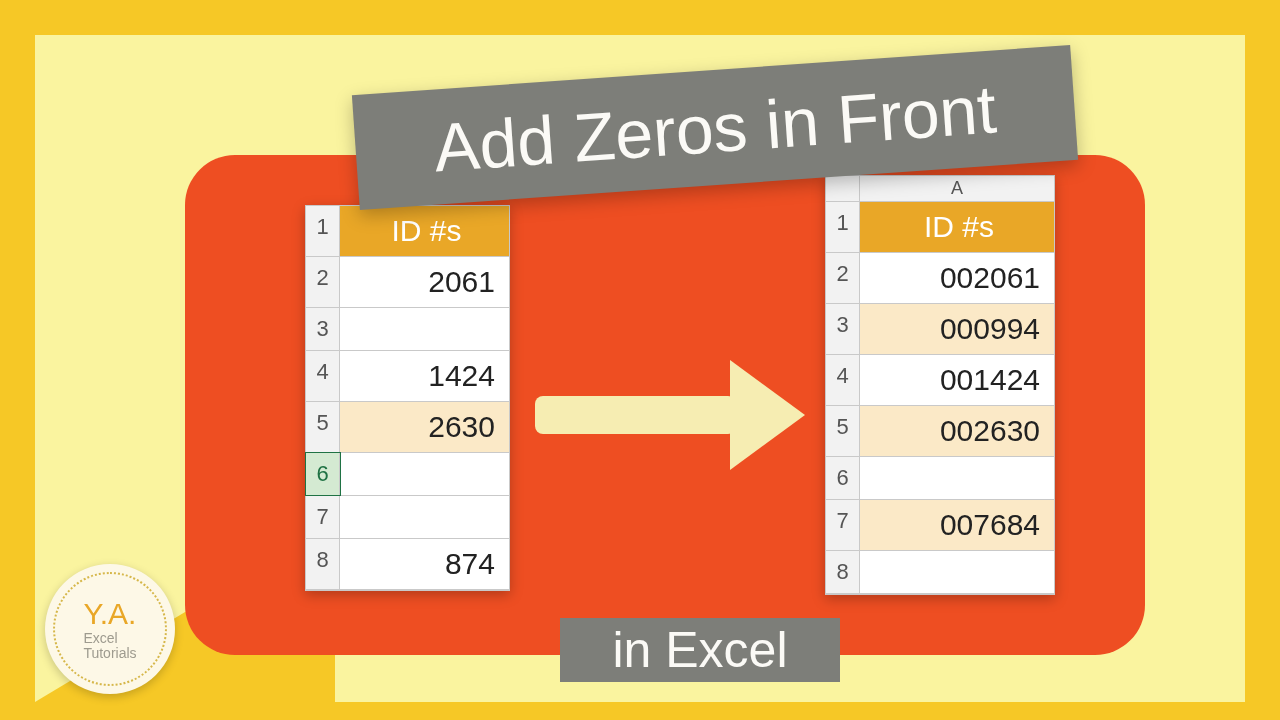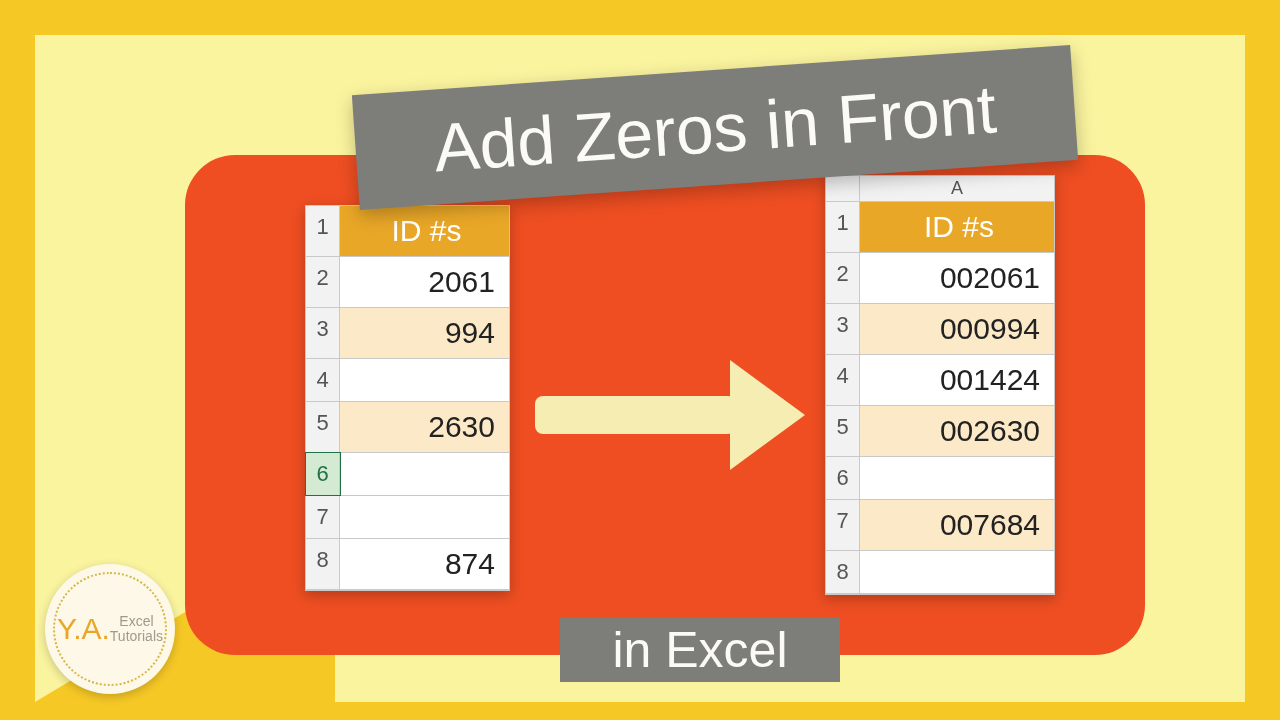--- a/index.html
+++ b/index.html
@@ -106,53 +106,53 @@
     margin-left: -6px;
   }
 
   
   .badge {
     position: absolute;
     left: 10px; bottom: 8px;
     width: 130px; height: 130px;
     border-radius: 50%;
     background: #fdf8e7;
-    display: flex; flex-direction: row; align-items: center; justify-content: center;
+    display: flex; flex-direction: column; align-items: center; justify-content: center;
     box-shadow: 0 3px 10px rgba(0,0,0,.2);
   }
   .badge::before {
     content: ""; position: absolute; inset: 8px;
     border: 2px dotted #d6b74a; border-radius: 50%;
   }
   .badge .ya { font-size: 30px; color: #e9a727; font-weight: 500; z-index: 1;}
-  .badge .sub { font-size: 14px; color: #9e9b8f; text-align: center; line-height: 1.1; z-index:1;}
+  .badge .sub { font-size: 14px; color: #9e9b8f; text-align: left; line-height: 1.1; z-index:1;}
 </style>
 </head>
 <body>
 
 <div class="frame">
   <div class="tri"></div>
 
   <div class="orange-card"></div>
 
   <div class="mini-sheet left">
     <div class="row header">
       <div class="rh">1</div>
       <div class="cell">ID #s</div>
     </div>
     <div class="row">
       <div class="rh">2</div>
       <div class="cell">2061</div>
     </div>
     <div class="row stripe">
       <div class="rh">3</div>
-      <div class="cell">994</div>
     </div>
     <div class="row">
       <div class="rh">4</div>
+      <div class="cell">1424</div>
     </div>
     <div class="row stripe">
       <div class="rh">5</div>
       <div class="cell">2630</div>
     </div>
     <div class="row sel">
       <div class="rh">6</div>
     </div>
     <div class="row stripe">
       <div class="rh">7</div>

